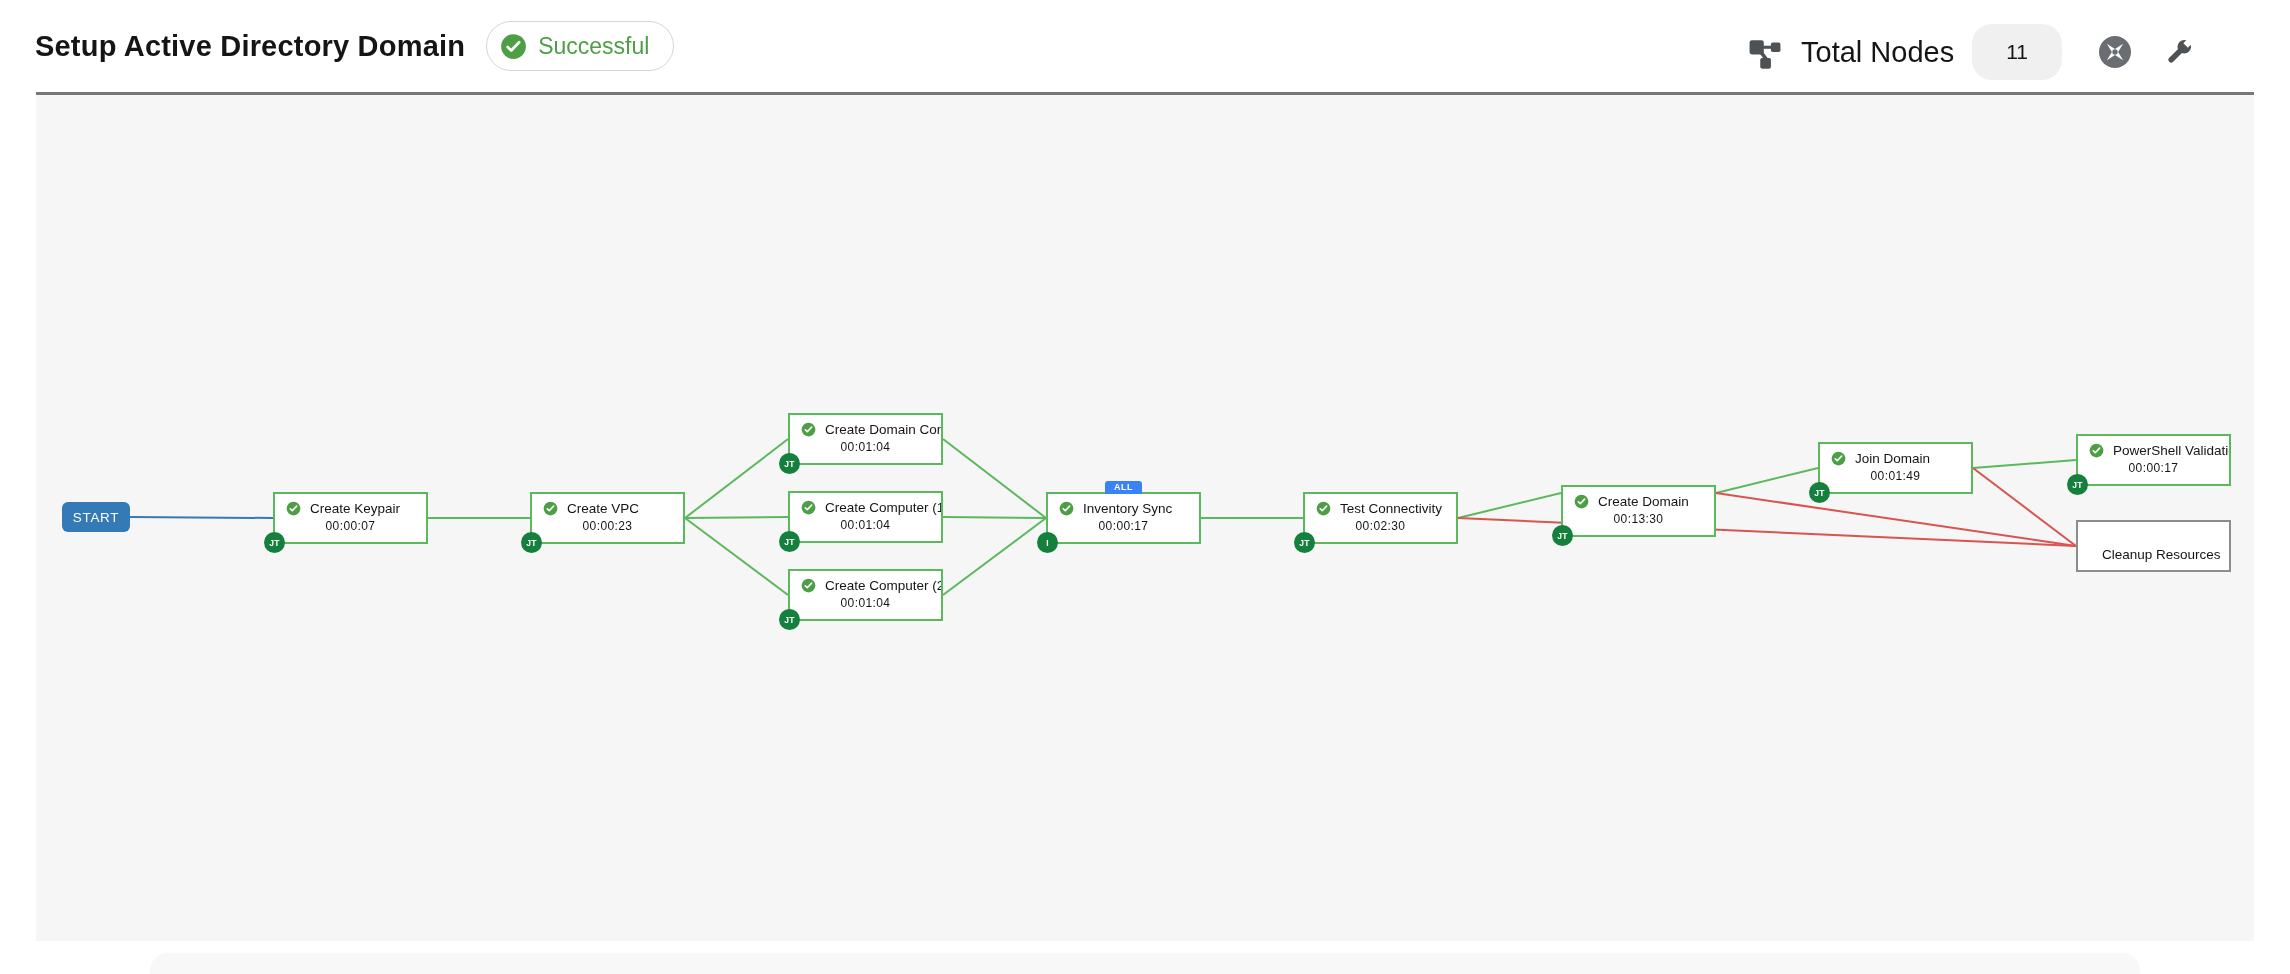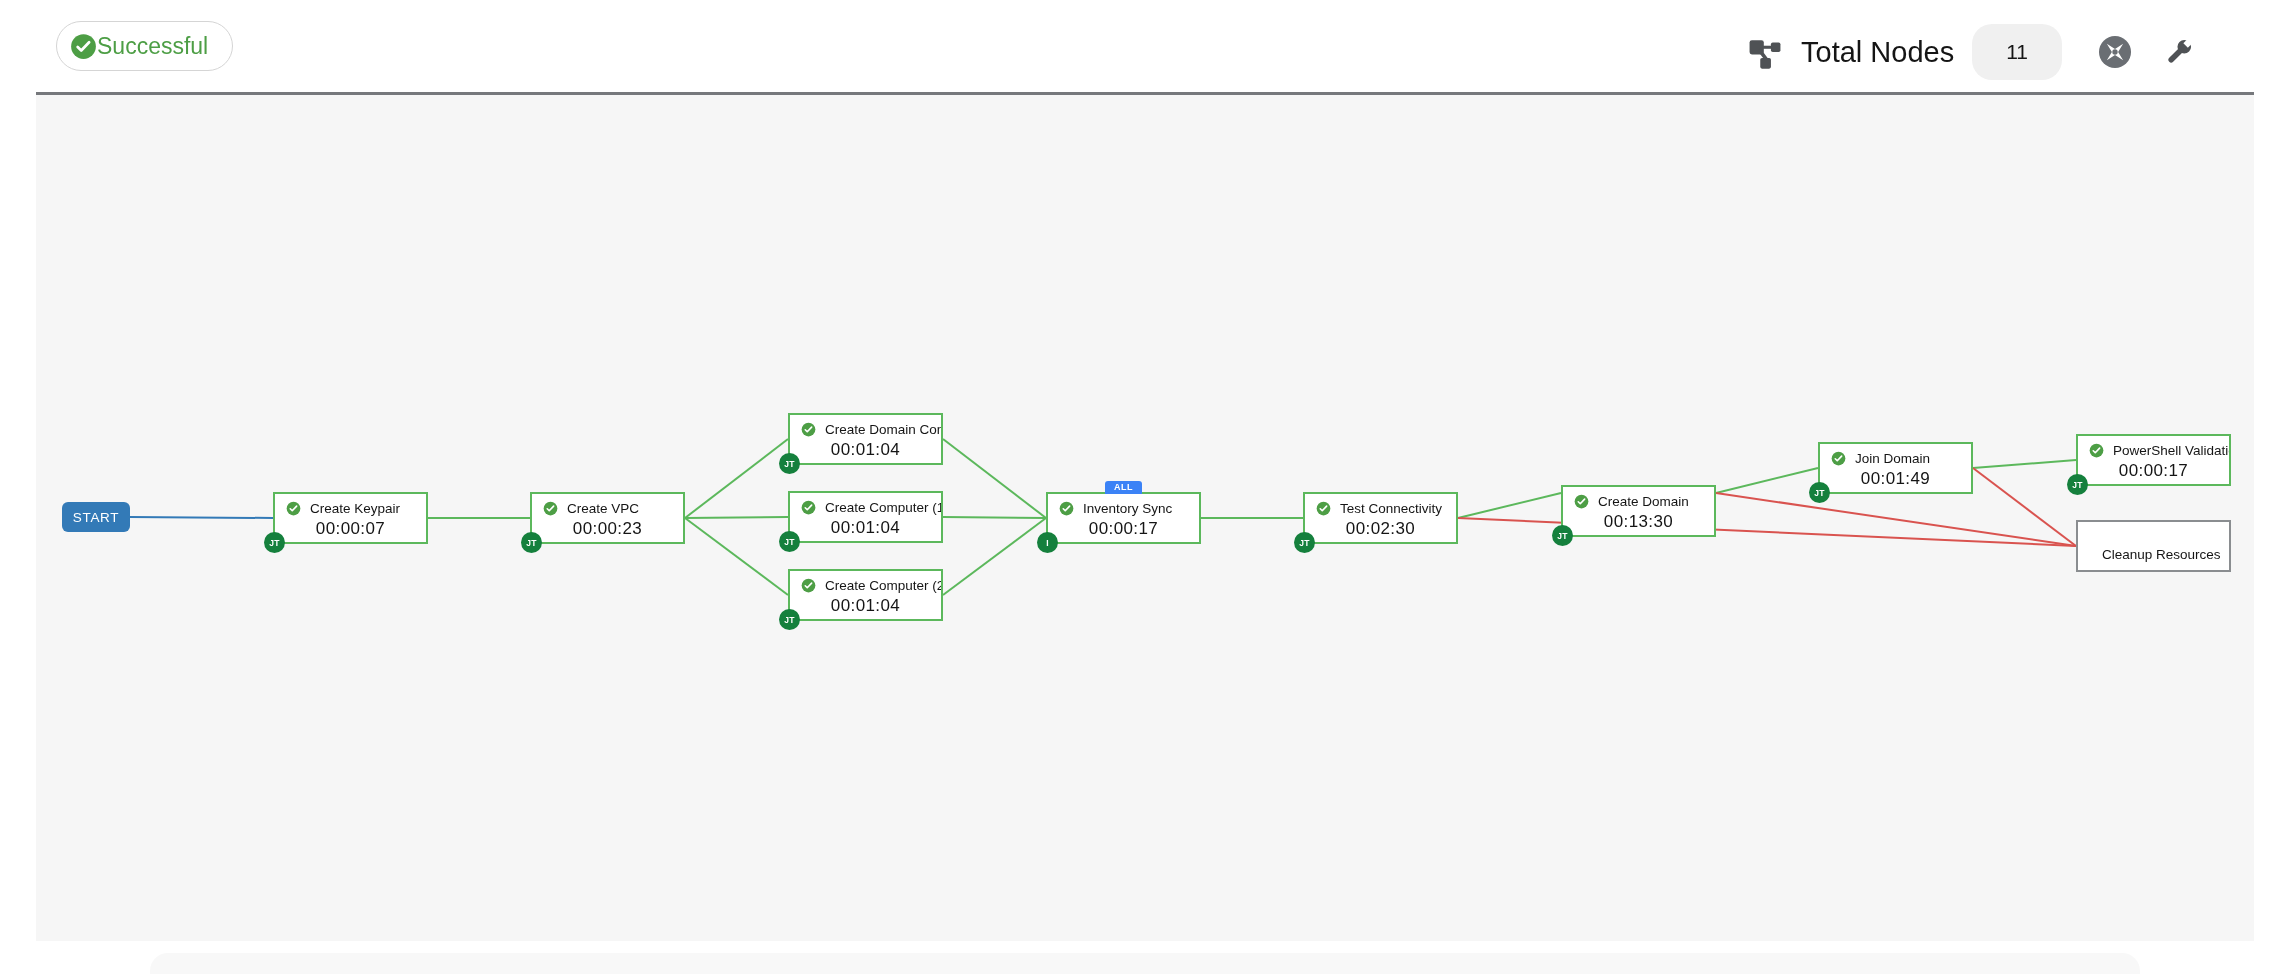--- a/index.html
+++ b/index.html
@@ -3,45 +3,46 @@
 <meta charset="utf-8">
 <style>
   html,body{margin:0;padding:0;}
   body{
     width:2290px;height:974px;position:relative;overflow:hidden;
     background:#ffffff;font-family:"Liberation Sans",sans-serif;color:#151515;
   }
   
   .header{position:absolute;left:0;top:0;width:2290px;height:92px;display:flex;align-items:center;padding-left:35px;box-sizing:border-box;background:#fff;}
   .page-title{font-size:29px;font-weight:700;letter-spacing:.2px;white-space:nowrap;}
-  .status-pill{display:inline-flex;align-items:center;margin-left:21px;height:50px;padding:0 24px 0 13px;border:1.5px solid #d5d5d5;border-radius:26px;background:#fff;box-sizing:border-box;}
+  .status-pill{display:inline-flex;align-items:center;gap:11px;margin-left:21px;height:50px;padding:0 24px 0 13px;border:1.5px solid #d5d5d5;border-radius:26px;background:#fff;box-sizing:border-box;}
   .status-pill .status-text{font-size:23px;color:#4d9e45;}
   .header-right{position:absolute;left:1746px;top:0;height:104px;display:flex;align-items:center;}
   .total-nodes-label{font-size:29px;margin-left:17px;white-space:nowrap;}
   .count-pill{margin-left:18px;background:#f0f0f0;border-radius:20px;height:40px;padding:8px 34px;display:flex;align-items:center;font-size:21px;color:#151515;}
   .icon-btn{margin-left:34px;background:none;border:none;padding:0;cursor:pointer;display:flex;align-items:center;}
   
   .canvas{position:absolute;left:36px;top:92px;width:2218px;height:849px;background:#f6f6f6;border-top:3px solid #76787c;box-sizing:border-box;}
   #wf-links{position:absolute;left:0;top:0;}
   #wf-nodes{position:absolute;left:0;top:0;width:100%;height:100%;}
   .start-node{position:absolute;background:#337ab7;border-radius:6px;color:#fff;font-size:13.5px;letter-spacing:.7px;display:flex;align-items:center;justify-content:center;box-sizing:border-box;cursor:pointer;}
   .wf-node{position:absolute;width:155px;height:52px;background:#fff;border:2px solid #5cb85c;box-sizing:border-box;cursor:pointer;}
   .wf-node.not-run{border-color:#8a8d90;}
   .node-row1{display:flex;align-items:center;gap:9px;padding:7px 6px 0 11px;font-size:13.5px;white-space:nowrap;overflow:hidden;}
   .not-run .node-row1{padding:8px;height:100%;justify-content:flex-start;align-items:center;margin-left:16px;}
-  .node-time{margin-top:3px;text-align:center;font-size:17px;letter-spacing:.4px;}
+  .node-time{margin-top:3px;text-align:center;font-size:12px;letter-spacing:.4px;}
   .check-icon{display:flex;flex:none;}
   .type-badge{position:absolute;left:-11px;bottom:-11px;width:21px;height:21px;border-radius:50%;background:#15803d;color:#fff;font-size:8.5px;font-weight:700;letter-spacing:.3px;display:flex;align-items:center;justify-content:center;}
   .all-tab{position:absolute;left:57px;top:-13px;height:13px;line-height:13px;padding:0 9px;background:#3b82f6;color:#fff;font-size:9px;font-weight:700;letter-spacing:.5px;border-radius:3px 3px 0 0;}
   .bottom-shadow{position:absolute;left:150px;top:953px;width:1990px;height:21px;background:#f8f8f8;border-radius:18px 18px 0 0;}
 </style>
 </head>
 <body>
 
 <div class="header">
+  <span class="page-title">Setup Active Directory Domain</span>
 
   <span class="status-pill">
     <span style="display:flex;">
       <svg width="27" height="27" viewBox="0 0 24 24">
         <circle cx="12" cy="12" r="11" fill="#4d9e45"></circle>
         <path d="M6.8 12.4 l3.2 3.2 l7-7.4" stroke="#ffffff" stroke-width="2.4" fill="none" stroke-linecap="round" stroke-linejoin="round"></path>
       </svg>
     </span>
     <span class="status-text">Successful</span>
   </span>

